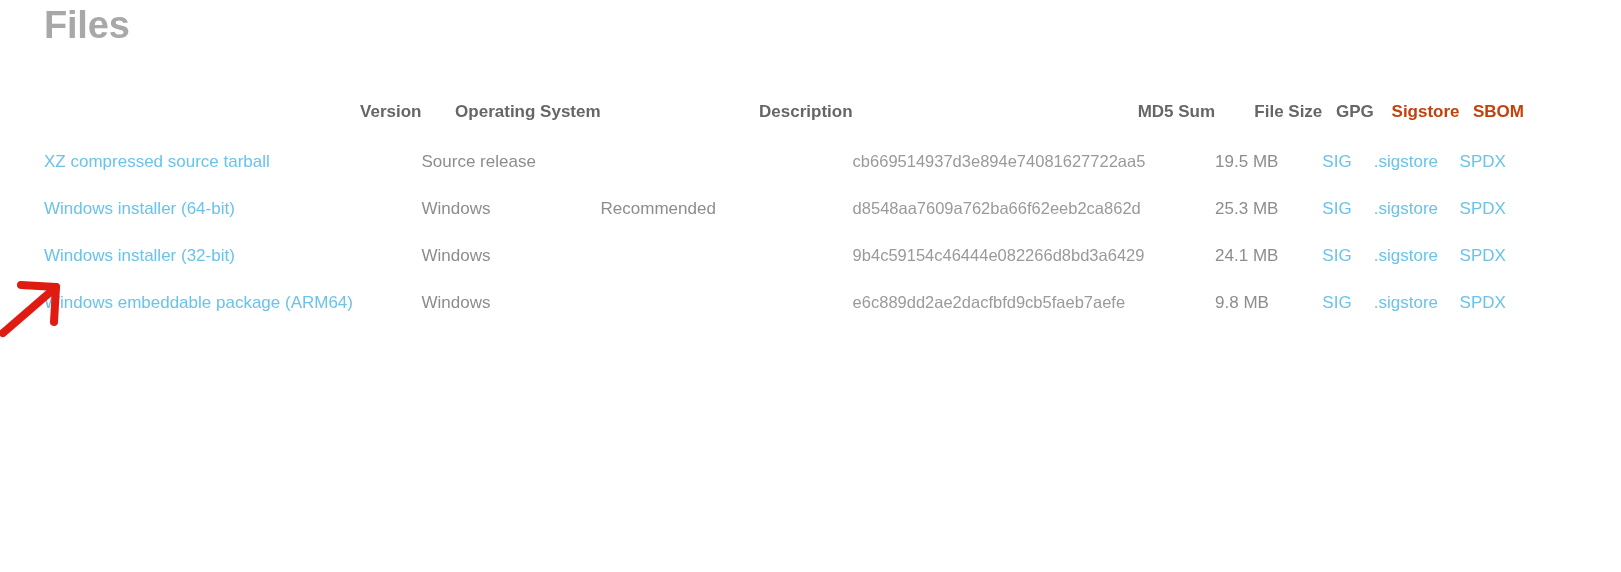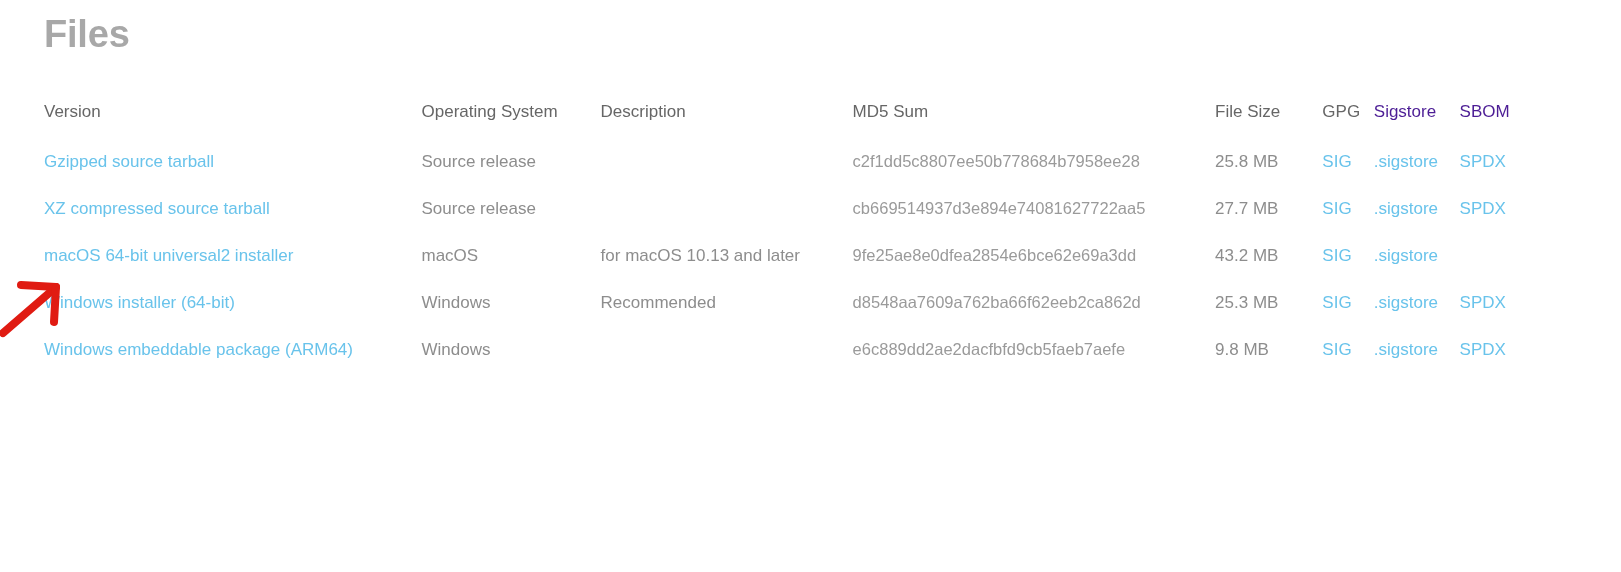--- a/index.html
+++ b/index.html
@@ -16,46 +16,46 @@
   }
   #page {
     position: relative;
     width: 1621px;
     height: 572px;
     background: #ffffff;
   }
   #page-title {
     position: absolute;
     left: 44px;
-    top: 12px;
+    top: 3px;
     font-size: 38px;
     font-weight: bold;
     color: #a8a8a8;
     letter-spacing: -0.2px;
     line-height: 1.2;
   }
   table.files-table {
     position: absolute;
     left: 44px;
     top: 102px;
     border-collapse: collapse;
     width: 1480px;
     table-layout: fixed;
   }
   table.files-table th {
-    text-align: left;
-    font-weight: normal;
+    text-align: right;
+    font-weight: bold;
     font-size: 17px;
     color: #666666;
     padding: 0 0 30px 0;
     vertical-align: top;
     white-space: nowrap;
   }
   table.files-table th.link-head {
-    color: #4c1d95;
+    color: #c2410c;
   }
   table.files-table td {
     text-align: left;
     font-size: 17px;
     color: #8d8d8d;
     padding: 0 0 27px 0;
     vertical-align: top;
     white-space: nowrap;
   }
   table.files-table td.version-cell a,
@@ -112,55 +112,45 @@
         <th>Description</th>
         <th>MD5 Sum</th>
         <th>File Size</th>
         <th>GPG</th>
         <th class="link-head">Sigstore</th>
         <th class="link-head">SBOM</th>
       </tr>
     </thead>
     <tbody id="files-table-body">
         <tr>
-          <td class="version-cell"><a href="#">Gzipped source tarball</a></td>
-          <td>Source release</td>
-          <td></td>
-          <td class="md5-cell">c2f1dd5c8807ee50b778684b7958ee28</td>
-          <td>25.8 MB</td>
-          <td class="link-cell"><a href="#">SIG</a></td>
-          <td class="link-cell"><a href="#">.sigstore</a></td>
-          <td class="link-cell"><a href="#">SPDX</a></td>
-        </tr>
-        <tr>
           <td class="version-cell"><a href="#">XZ compressed source tarball</a></td>
           <td>Source release</td>
           <td></td>
           <td class="md5-cell">cb669514937d3e894e74081627722aa5</td>
-          <td>27.7 MB</td>
+          <td>19.5 MB</td>
           <td class="link-cell"><a href="#">SIG</a></td>
           <td class="link-cell"><a href="#">.sigstore</a></td>
           <td class="link-cell"><a href="#">SPDX</a></td>
-        </tr>
-        <tr>
-          <td class="version-cell"><a href="#">macOS 64-bit universal2 installer</a></td>
-          <td>macOS</td>
-          <td>for macOS 10.13 and later</td>
-          <td class="md5-cell">9fe25ae8e0dfea2854e6bce62e69a3dd</td>
-          <td>43.2 MB</td>
-          <td class="link-cell"><a href="#">SIG</a></td>
-          <td class="link-cell"><a href="#">.sigstore</a></td>
-          <td class="link-cell"></td>
         </tr>
         <tr>
           <td class="version-cell"><a href="#">Windows installer (64-bit)</a></td>
           <td>Windows</td>
           <td>Recommended</td>
           <td class="md5-cell">d8548aa7609a762ba66f62eeb2ca862d</td>
           <td>25.3 MB</td>
+          <td class="link-cell"><a href="#">SIG</a></td>
+          <td class="link-cell"><a href="#">.sigstore</a></td>
+          <td class="link-cell"><a href="#">SPDX</a></td>
+        </tr>
+        <tr>
+          <td class="version-cell"><a href="#">Windows installer (32-bit)</a></td>
+          <td>Windows</td>
+          <td></td>
+          <td class="md5-cell">9b4c59154c46444e082266d8bd3a6429</td>
+          <td>24.1 MB</td>
           <td class="link-cell"><a href="#">SIG</a></td>
           <td class="link-cell"><a href="#">.sigstore</a></td>
           <td class="link-cell"><a href="#">SPDX</a></td>
         </tr>
         <tr>
           <td class="version-cell"><a href="#">Windows embeddable package (ARM64)</a></td>
           <td>Windows</td>
           <td></td>
           <td class="md5-cell">e6c889dd2ae2dacfbfd9cb5faeb7aefe</td>
           <td>9.8 MB</td>

